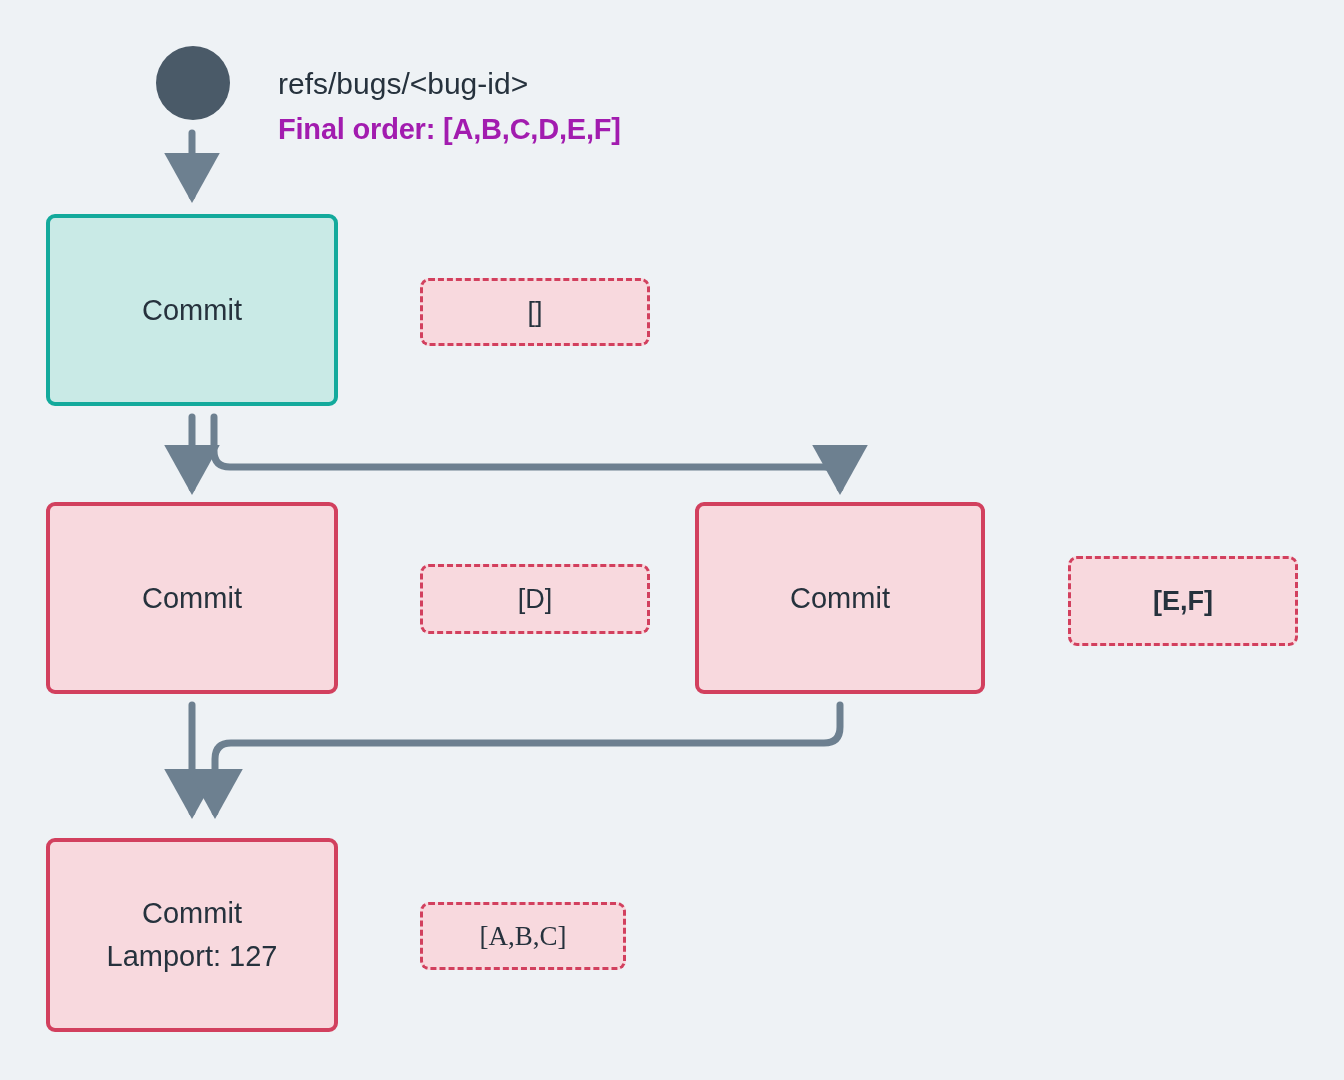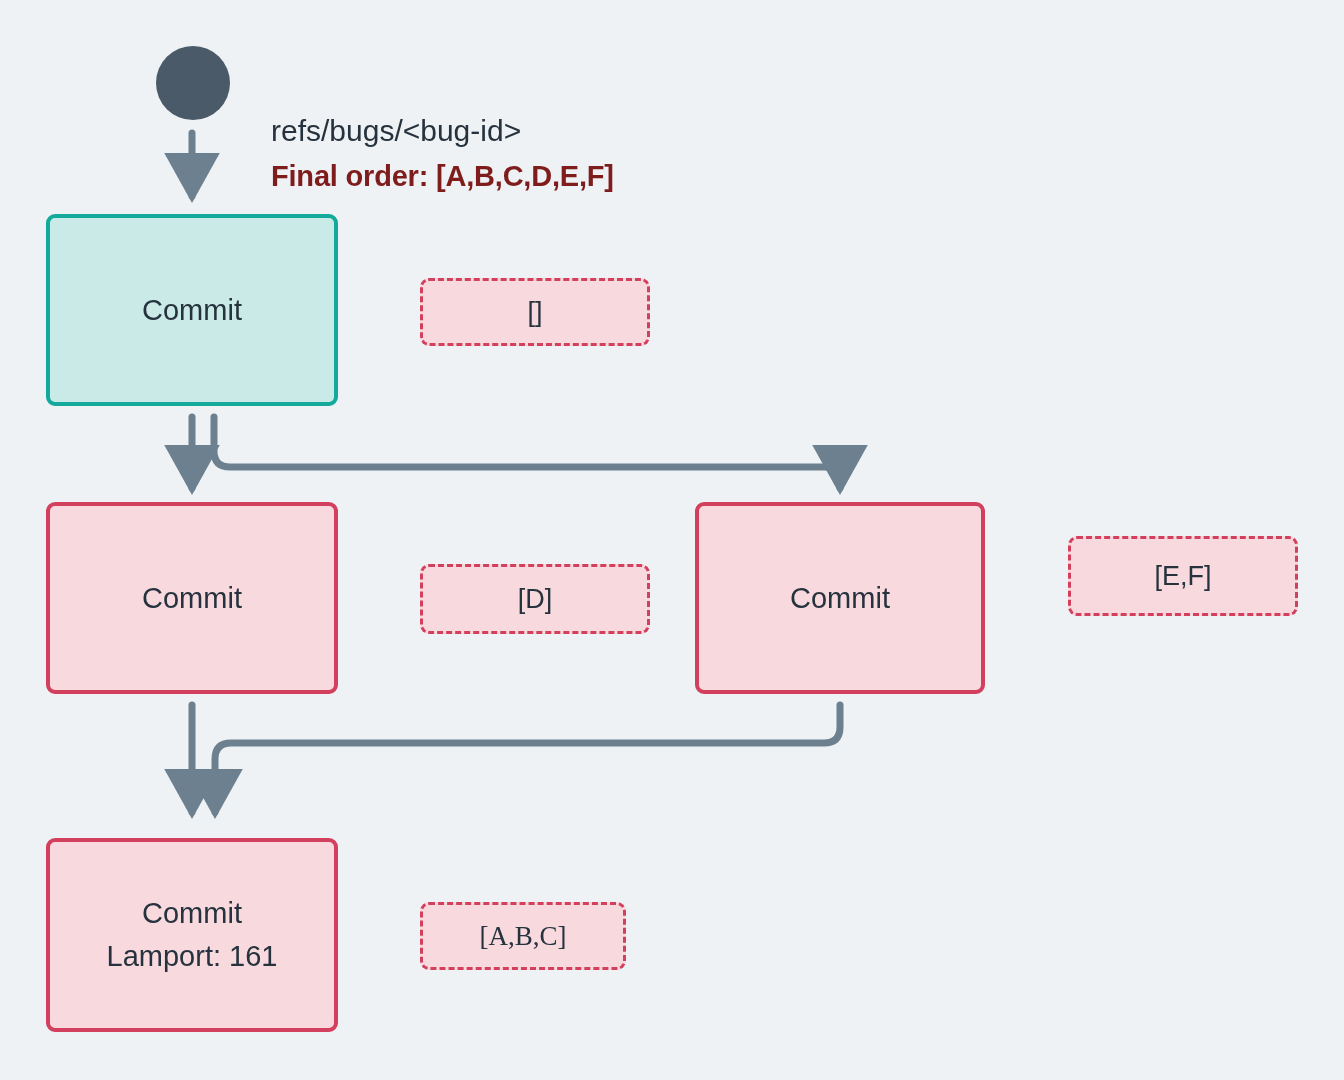--- a/index.html
+++ b/index.html
@@ -32,35 +32,34 @@
     left: 156px;
     top: 46px;
     width: 74px;
     height: 74px;
     border-radius: 50%;
     background: #4a5a68;
   }
 
   .label-block {
     position: absolute;
-    left: 271px;
+    left: 278px;
     top: 62px;
     width: 600px;
-    margin-top: 47px;
   }
   .ref-label {
     font-size: 30px;
     color: #26323d;
     line-height: 44px;
     white-space: nowrap;
   }
   .final-order {
     font-size: 29px;
     font-weight: bold;
-    color: #7f1d1d;
+    color: #a21caf;
     line-height: 46px;
     letter-spacing: -0.2px;
     white-space: nowrap;
   }
 
   .node {
     position: absolute;
     box-sizing: border-box;
     border-radius: 9px;
     display: flex;
@@ -97,21 +96,21 @@
   }
 
   
   #node-864 { left: 46px;  top: 214px; width: 292px; height: 192px; }
   #node-246 { left: 46px;  top: 502px; width: 292px; height: 192px; }
   #node-537 { left: 695px; top: 502px; width: 290px; height: 192px; }
   #node-127 { left: 46px;  top: 838px; width: 292px; height: 194px; }
 
   #chip-864 { left: 420px;  top: 278px; width: 230px; height: 68px; }
   #chip-246 { left: 420px;  top: 564px; width: 230px; height: 70px; }
-  #chip-537 { left: 1068px; top: 536px; width: 230px; height: 80px; }
+  #chip-537 { left: 1068px; top: 556px; width: 230px; height: 90px; font-weight: bold; }
   #chip-127 { left: 420px;  top: 902px; width: 206px; height: 68px; font-family: Liberation Serif, serif; }
 </style>
 </head>
 <body>
 
 <div id="stage">
 
   <svg id="edges" viewBox="0 0 1344 1080" width="1344" height="1080">
     <defs>
       <marker id="ah" markerWidth="10" markerHeight="8" refX="6.2" refY="4" orient="auto" markerUnits="strokeWidth">
@@ -149,17 +148,17 @@
   </div>
   <div class="chip" id="chip-246">[D]</div>
 
   <div class="node pink" id="node-537">
     <span class="ln">Commit</span>
   </div>
   <div class="chip" id="chip-537">[E,F]</div>
 
   <div class="node pink" id="node-127">
     <span class="ln">Commit</span>
-    <span class="ln">Lamport: 161</span>
+    <span class="ln">Lamport: 127</span>
   </div>
   <div class="chip" id="chip-127">[A,B,C]</div>
 
 </div>
 
 </body></html>

